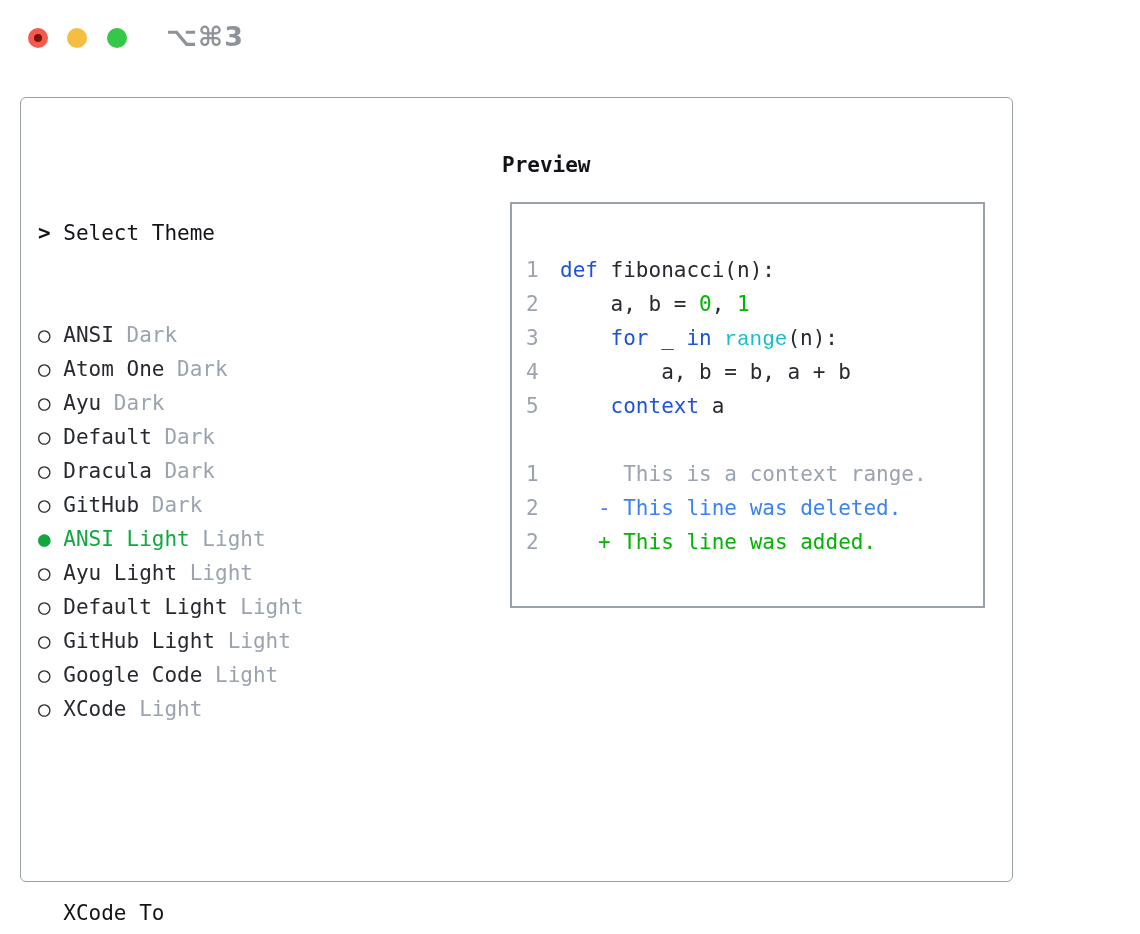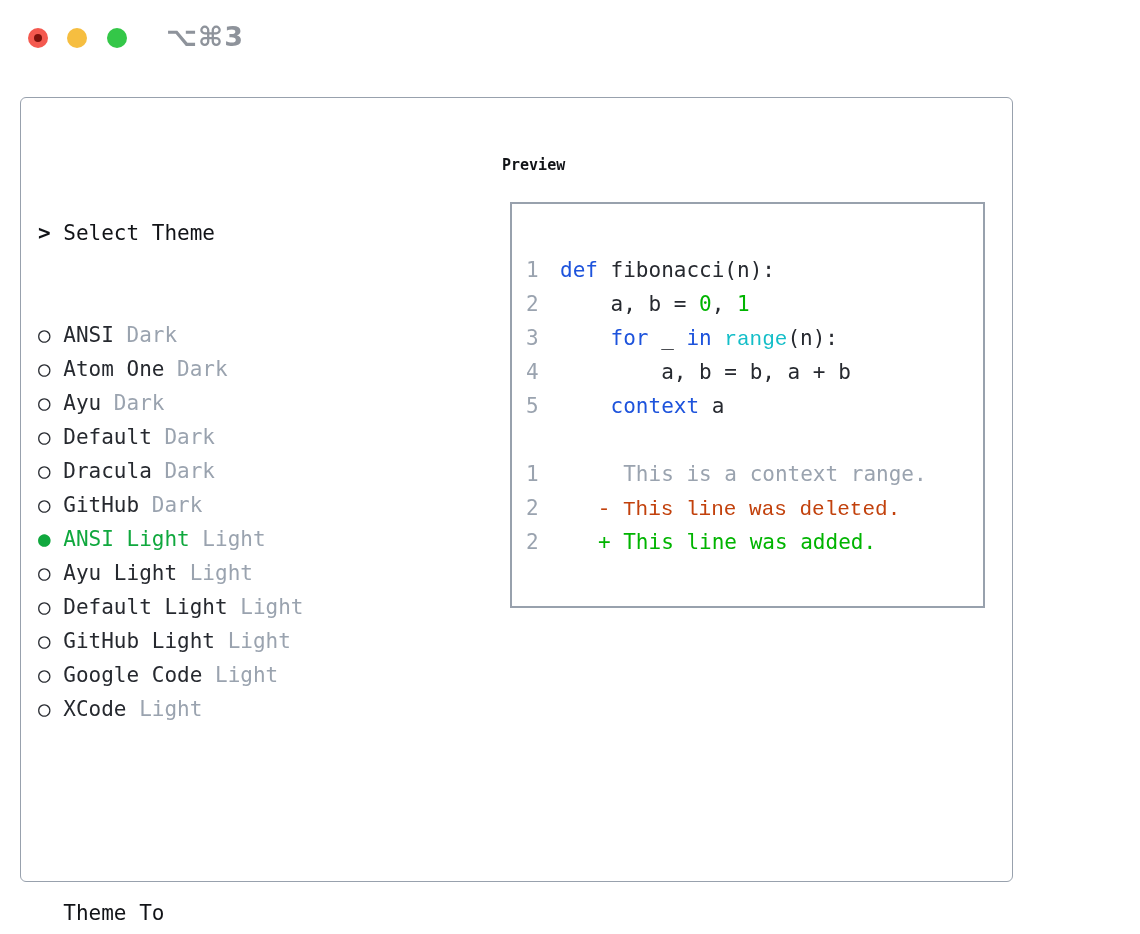--- a/index.html
+++ b/index.html
@@ -41,36 +41,36 @@
   .opt .name{color:#26292f;}
   .opt .variant{color:#9aa3af;margin-left:1ch;}
   .opt.selected .name{color:#10a83e;}
   .opt.selected .marker{color:#10a83e;}
   .apply-header{padding-left:2ch;color:#111317;}
   .blank{height:34px;}
 
   
   .preview-header{
     position:absolute;left:502px;top:148px;
-    font-size:15px;line-height:34px;font-weight:700;color:#111317;
+    font-size:21px;line-height:34px;font-weight:700;color:#111317;
   }
   .preview-box{
     position:absolute;left:510px;top:202px;width:475px;height:406px;
     border:2px solid #98a1ad;background:#fff;box-sizing:border-box;
     padding:49px 0 0 14px;overflow:hidden;
   }
   .code-line{height:34px;line-height:34px;font-size:21px;white-space:pre;display:flex;}
   .ln{display:inline-block;width:24px;margin-right:10px;color:#9aa3af;flex:none;}
   .content{white-space:pre;}
   .tok-plain{color:#26292f;}
   .tok-kw{color:#1d53dc;}
   .tok-fn{color:#14bec8;font-family:Liberation Mono, monospace;}
   .tok-num{color:#00b400;}
   .tok-ctx{color:#9aa3af;}
-  .tok-del{color:#c2410c;font-family:Liberation Mono, monospace;}
+  .tok-del{color:#3b82f6;}
   .tok-add{color:#00b400;}
 </style>
 </head>
 <body>
 
 <div class="page">
 
   <div class="titlebar">
     <span class="tl tl-red">
         <span class="tl-dot"></span>
@@ -79,21 +79,21 @@
     <span class="tl tl-green"></span>
     <span class="window-title">⌥⌘3</span>
   </div>
 
   <div class="panel"></div>
 
   <div class="left-col">
     <div class="row header-row"><span class="marker">&gt;</span><span class="hdr">Select Theme</span></div>
     <div id="theme-list"><div class="row opt"><span class="marker">○</span><span class="name">ANSI</span><span class="variant">Dark</span></div><div class="row opt"><span class="marker">○</span><span class="name">Atom One</span><span class="variant">Dark</span></div><div class="row opt"><span class="marker">○</span><span class="name">Ayu</span><span class="variant">Dark</span></div><div class="row opt"><span class="marker">○</span><span class="name">Default</span><span class="variant">Dark</span></div><div class="row opt"><span class="marker">○</span><span class="name">Dracula</span><span class="variant">Dark</span></div><div class="row opt"><span class="marker">○</span><span class="name">GitHub</span><span class="variant">Dark</span></div><div class="row opt selected"><span class="marker">●</span><span class="name">ANSI Light</span><span class="variant">Light</span></div><div class="row opt"><span class="marker">○</span><span class="name">Ayu Light</span><span class="variant">Light</span></div><div class="row opt"><span class="marker">○</span><span class="name">Default Light</span><span class="variant">Light</span></div><div class="row opt"><span class="marker">○</span><span class="name">GitHub Light</span><span class="variant">Light</span></div><div class="row opt"><span class="marker">○</span><span class="name">Google Code</span><span class="variant">Light</span></div><div class="row opt"><span class="marker">○</span><span class="name">XCode</span><span class="variant">Light</span></div></div>
     <div class="row blank"></div>
-    <div class="row apply-header">Theme To</div>
+    <div class="row apply-header">XCode To</div>
     
     
     
   </div>
 
   <div class="preview-header">Preview</div>
   <div class="preview-box">
     <div id="code-block">
         <div class="code-line"><span class="ln">1</span><span class="content"><span class="tok-kw">def</span><span class="tok-plain"> fibonacci(n):</span></span></div>
         <div class="code-line"><span class="ln">2</span><span class="content"><span class="tok-plain">    a, b = </span><span class="tok-num">0</span><span class="tok-plain">, </span><span class="tok-num">1</span></span></div>

